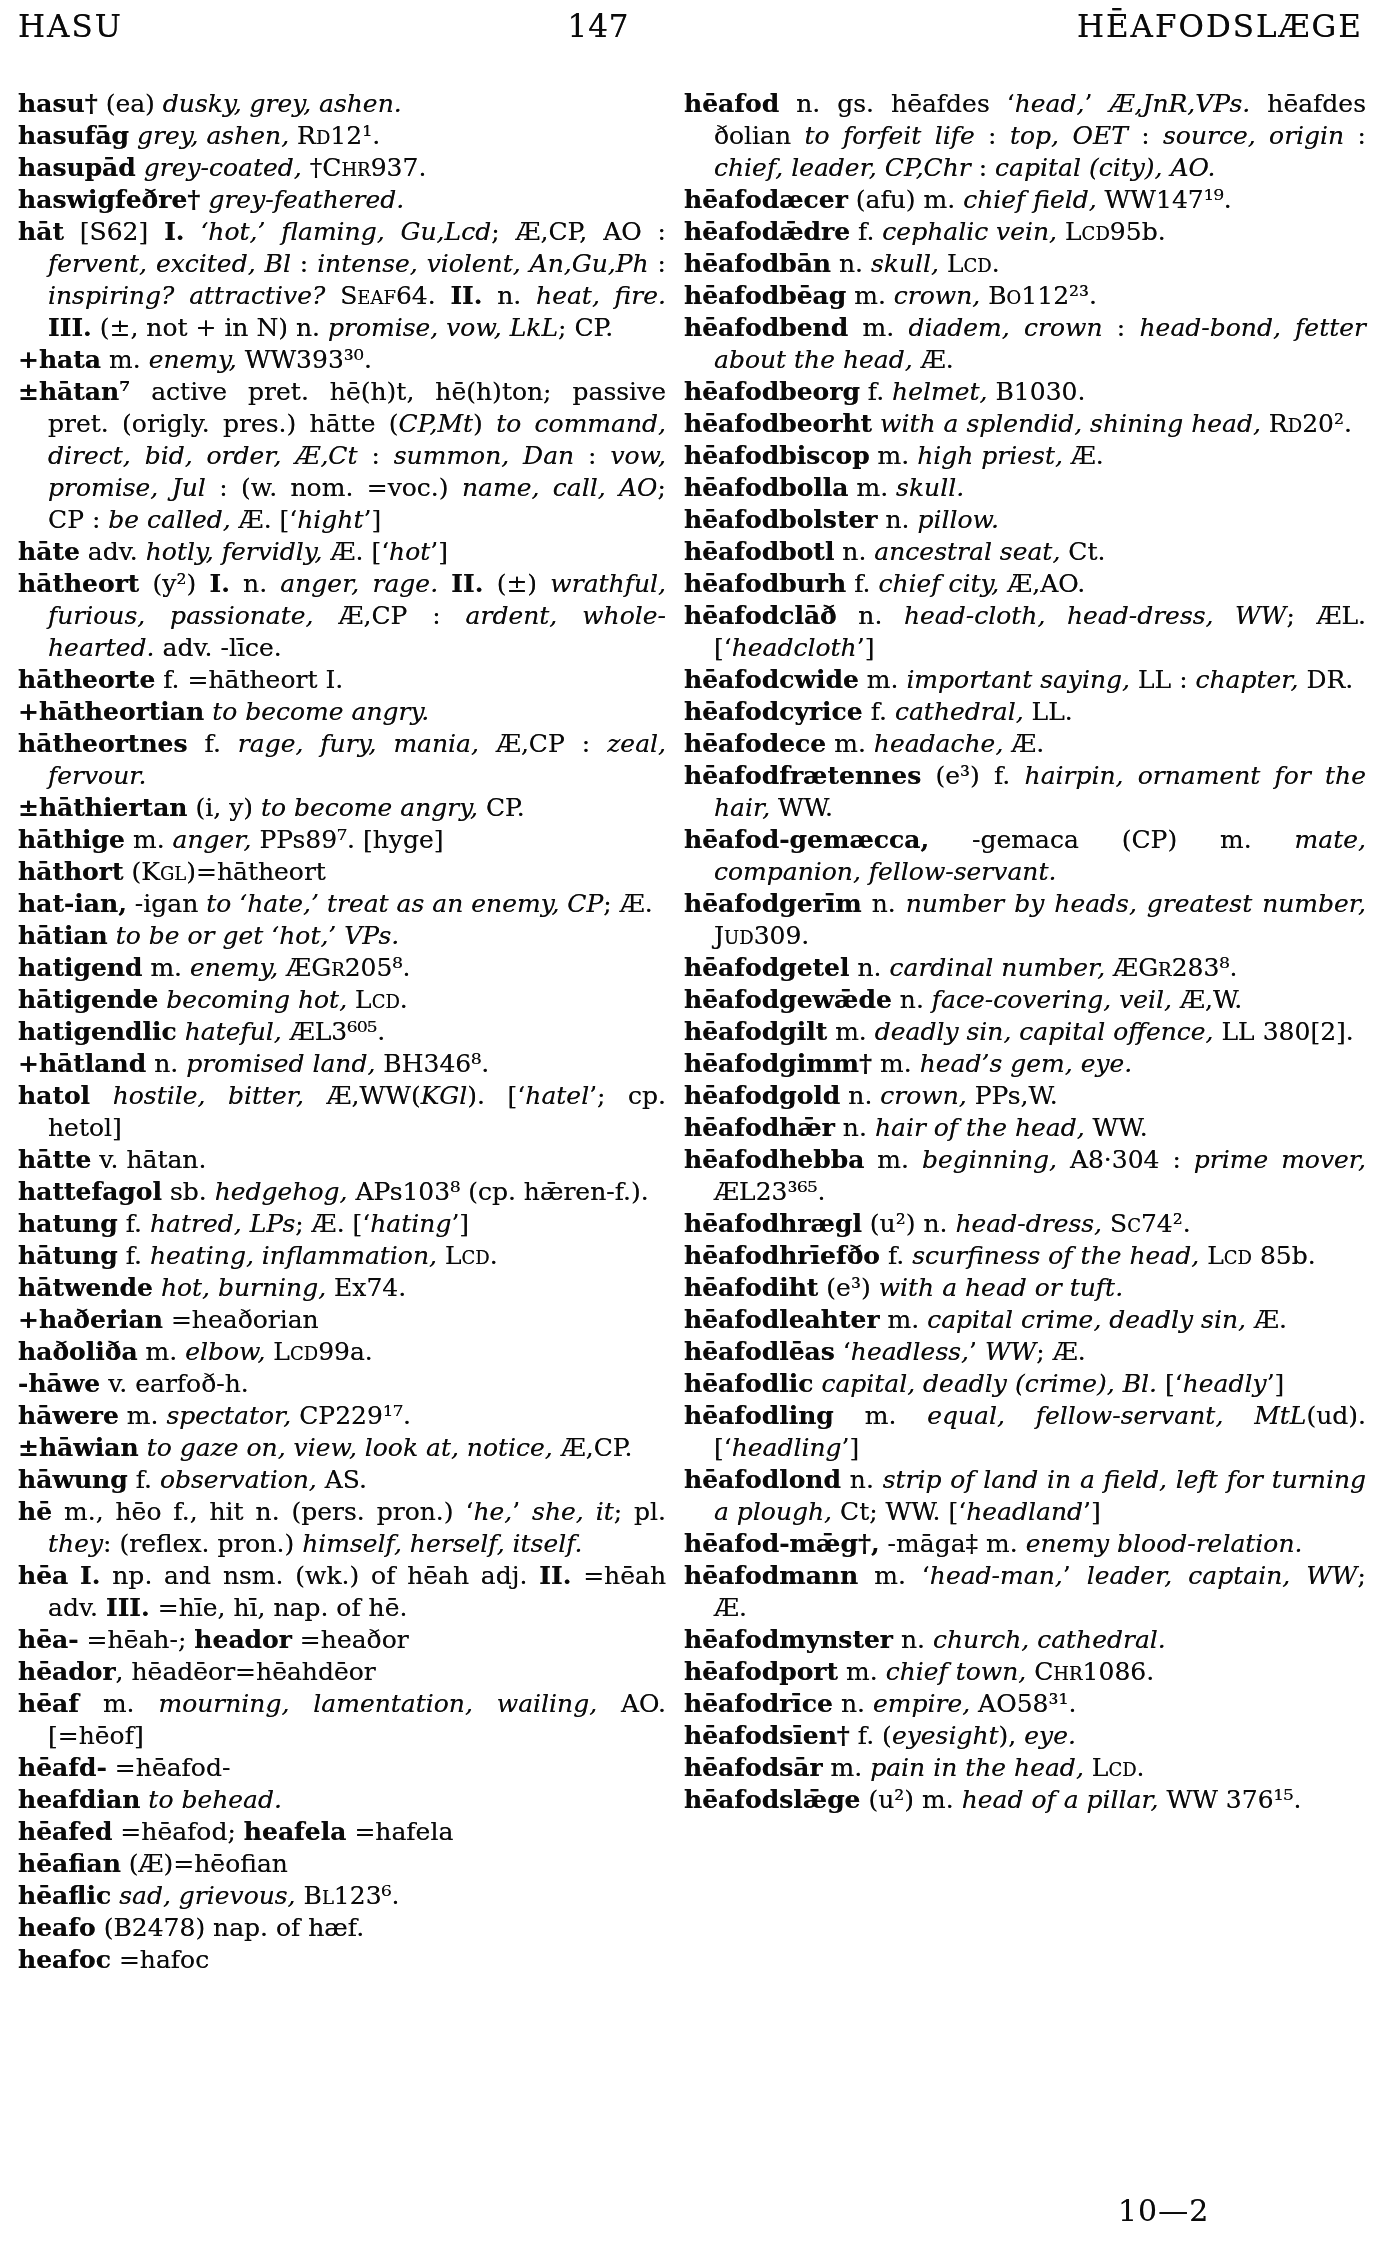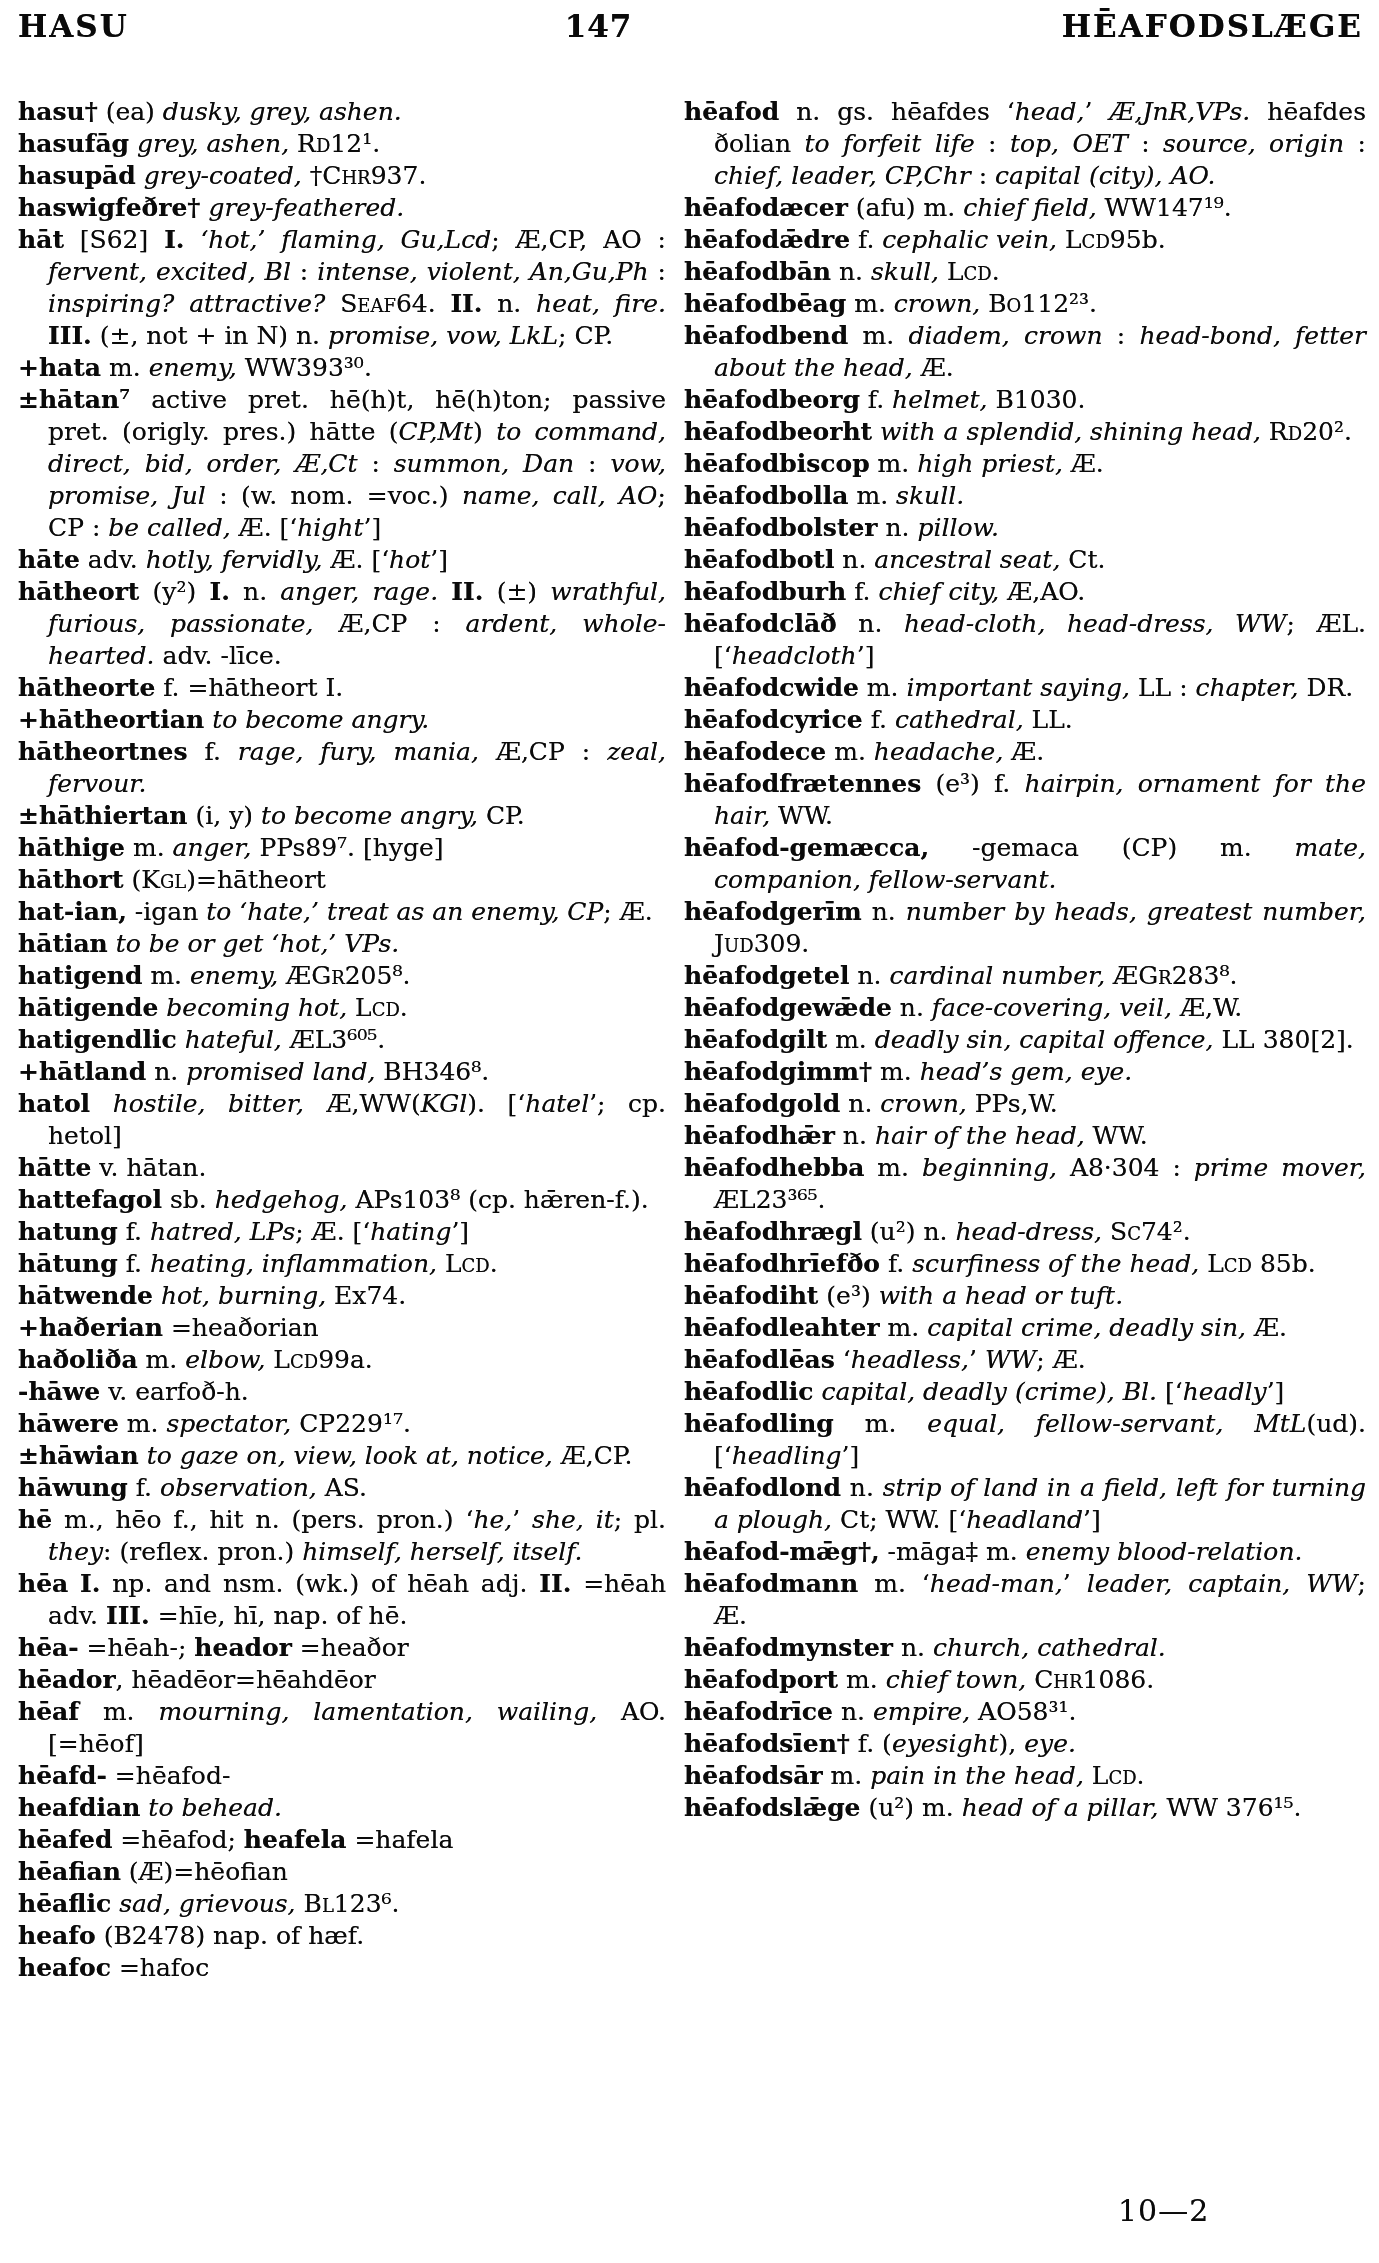--- a/index.html
+++ b/index.html
@@ -1,25 +1,25 @@
 <!DOCTYPE html>
 <html><head>
 <meta charset="utf-8">
 <style>
   html,body{margin:0;padding:0;background:#ffffff;}
   .page{
     position:relative;width:1379px;height:2263px;background:#fff;overflow:hidden;
     font-family:"DejaVu Serif","Liberation Serif",serif;color:#0a0a0a;
     text-shadow:0 0 0.45px rgba(0,0,0,0.65);
   }
-  .hdr{position:absolute;top:8px;font-weight:bold;font-size:31px;letter-spacing:2px;white-space:nowrap;}
+  .hdr{position:absolute;top:8px;font-weight:normal;font-size:31px;letter-spacing:2px;white-space:nowrap;}
   .hdr-left{left:18px;}
   .hdr-center{left:0;width:1197px;text-align:center;letter-spacing:1px;}
   .hdr-right{right:16px;text-align:right;}
-  .col{position:absolute;top:96px;}
+  .col{position:absolute;top:88px;}
   .col-left{left:18px;width:648px;}
   .col-right{left:684px;width:682px;}
   .entry{
     margin:0;padding-left:30px;text-indent:-30px;
     text-align:justify;font-size:25px;line-height:32px;
   }
   .seg-b{font-weight:bold;}
   .seg-i{font-style:italic;}
   .seg-sc{font-variant:small-caps;}
   .seg-n{}

